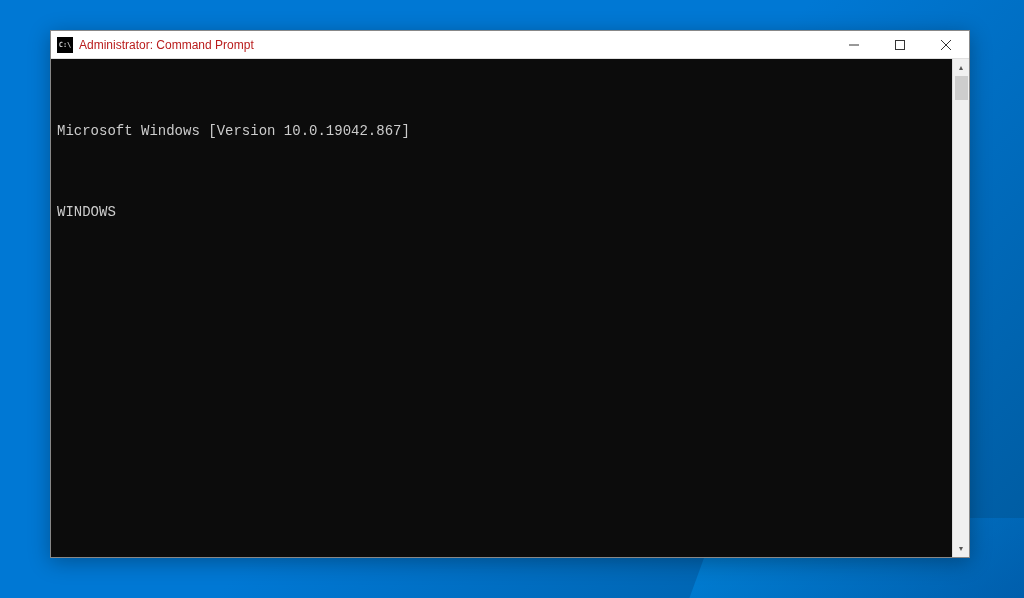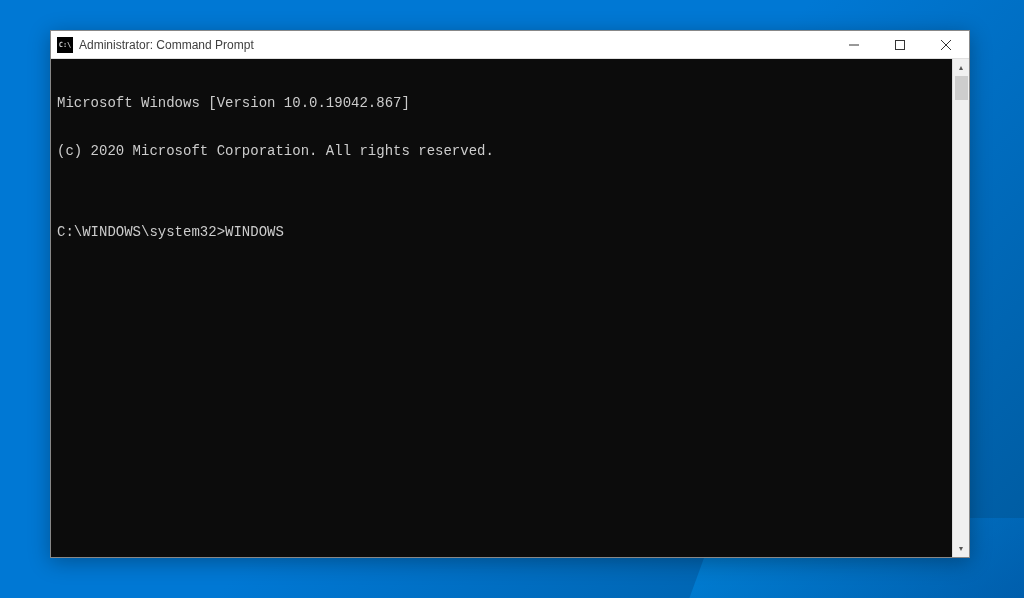--- a/index.html
+++ b/index.html
@@ -53,21 +53,21 @@
       display: flex;
       align-items: center;
       justify-content: center;
       color: #ccc;
       font-size: 7px;
       font-family: monospace;
       font-weight: bold;
     }
     .titlebar-text {
       font-size: 12px;
-      color: #404040;
+      color: #b91c1c;
       flex: 1;
     }
     .window-controls {
       display: flex;
       height: 100%;
     }
     .window-control {
       width: 46px;
       height: 100%;
       display: flex;
@@ -87,20 +87,21 @@
     }
     .console-content {
       flex: 1;
       padding: 4px 6px;
       font-family: Consolas, "Courier New", monospace;
       font-size: 14px;
       color: #cccccc;
       line-height: 1.15;
       white-space: pre;
       overflow: hidden;
+      margin-top: 28px;
     }
     .console-line {
       display: block;
     }
     .prompt-line {
       display: flex;
     }
     .scrollbar {
       width: 17px;
       background: #f0f0f0;
@@ -158,23 +159,22 @@
         <svg viewBox="0 0 10 10">
             <line x1="0" y1="0" x2="10" y2="10" stroke="#333" stroke-width="1"></line>
             <line x1="10" y1="0" x2="0" y2="10" stroke="#333" stroke-width="1"></line>
           </svg>
       </div>
     </div>
   </div>
   <div class="console-area">
     <div class="console-content">
       <span class="console-line">Microsoft Windows [Version 10.0.19042.867]</span>
-      <span class="console-line">(c) 2020 Microsoft Corporation. All rights reserved.</span>
       <span class="console-line"></span>
-      <span class="prompt-line"><span>C:\WINDOWS\system32&gt;</span><span>WINDOWS</span></span>
+      <span class="prompt-line"><span>WINDOWS</span></span>
     </div>
     <div class="scrollbar">
       <div class="scrollbar-arrow">▴</div>
       <div class="scrollbar-track">
         <div class="scrollbar-thumb"></div>
       </div>
       <div class="scrollbar-arrow">▾</div>
     </div>
   </div>
 </div>

